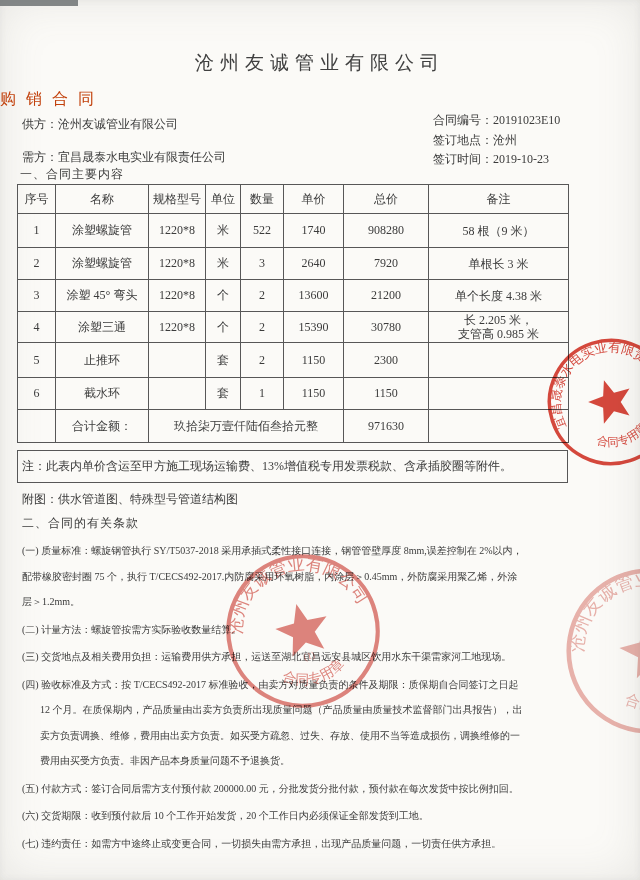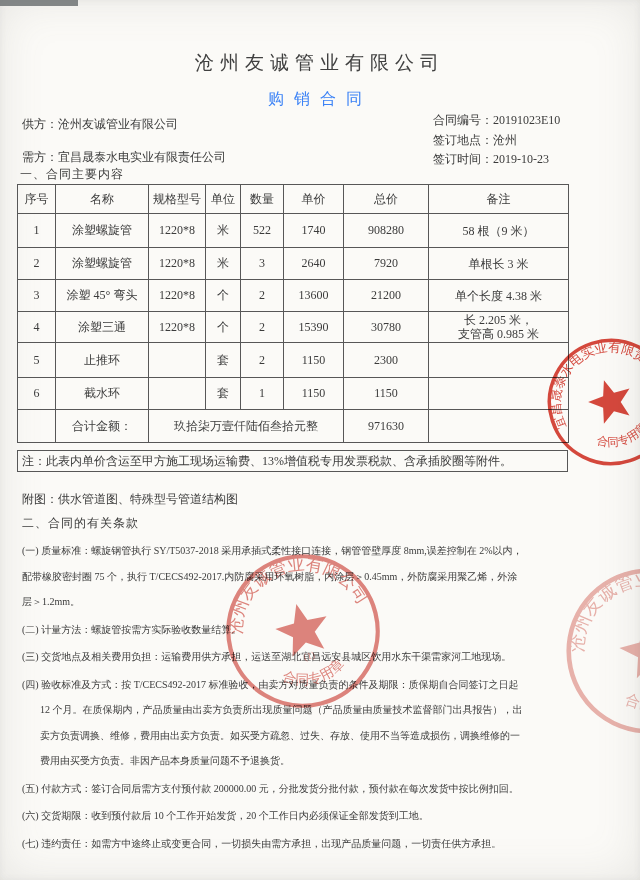--- a/index.html
+++ b/index.html
@@ -6,42 +6,42 @@
   .page{
     position:relative;width:640px;height:880px;margin:0 auto;
     background:#fbfaf7;overflow:hidden;
     font-family:"Liberation Serif","DejaVu Serif",serif;
     color:#3a3a3a;
     box-shadow:inset 0 0 46px rgba(110,110,105,.14), inset 0 0 6px rgba(120,120,115,.10);
   }
   .artifact-bar{position:absolute;left:0;top:0;width:78px;height:6px;background:#666b6d;opacity:.8;}
   .doc-title{position:absolute;top:50px;left:0;width:100%;text-align:center;
     font-size:19px;letter-spacing:6px;color:#404040;}
-  .doc-subtitle{position:absolute;top:89px;left:0;width:100%;text-align:center;
-    font-size:16px;letter-spacing:10px;color:#3b82f6;}
+  .doc-subtitle{position:absolute;top:89px;left:0;width:100%;
+    font-size:16px;letter-spacing:10px;color:#c2410c;}
   .line{position:absolute;font-size:12px;white-space:nowrap;}
   .supplier-line{left:22px;top:116px;}
   .buyer-line{left:22px;top:149px;}
   .meta-block{position:absolute;left:433px;top:111px;font-size:12px;line-height:19.5px;}
   .sec-heading{position:absolute;font-size:12px;letter-spacing:1px;color:#3a3a3a;}
   .sec1{left:20px;top:166px;}
   .sec2{left:22px;top:515px;text-align:center;}
   table.items{
     position:absolute;left:17px;top:184px;width:504px;
     border-collapse:collapse;table-layout:fixed;
     font-size:12px;color:#3b3b3b;
   }
   table.items th,table.items td{
     border:1px solid #575757;text-align:center;vertical-align:middle;
     padding:0 2px;font-weight:normal;overflow:hidden;
   }
   table.items th{height:28px;}
   td.remark{white-space:pre-line;font-size:12px;line-height:14px;}
   .note-box{
-    position:absolute;left:17px;top:450px;width:551px;height:22px;
+    position:absolute;left:17px;top:450px;width:551px;height:33px;
     border:1px solid #575757;display:flex;align-items:center;
     font-size:12px;padding-left:4px;box-sizing:border-box;white-space:nowrap;
   }
   .attach-line{left:22px;top:491px;}
   .clauses{position:absolute;left:22px;top:538px;width:596px;font-size:10px;color:#3b3b3b;}
   .clause{margin:0 0 2px 0;line-height:25.5px;white-space:pre-line;}
   .clause.hang{padding-left:18px;text-indent:-18px;}
   .stamp{position:absolute;mix-blend-mode:multiply;pointer-events:none;}
   .stamp-a{left:545px;top:336px;width:132px;height:132px;color:#d43529;opacity:.9;}
   .stamp-b{left:223px;top:551px;width:160px;height:160px;color:#d4574e;opacity:.72;}

